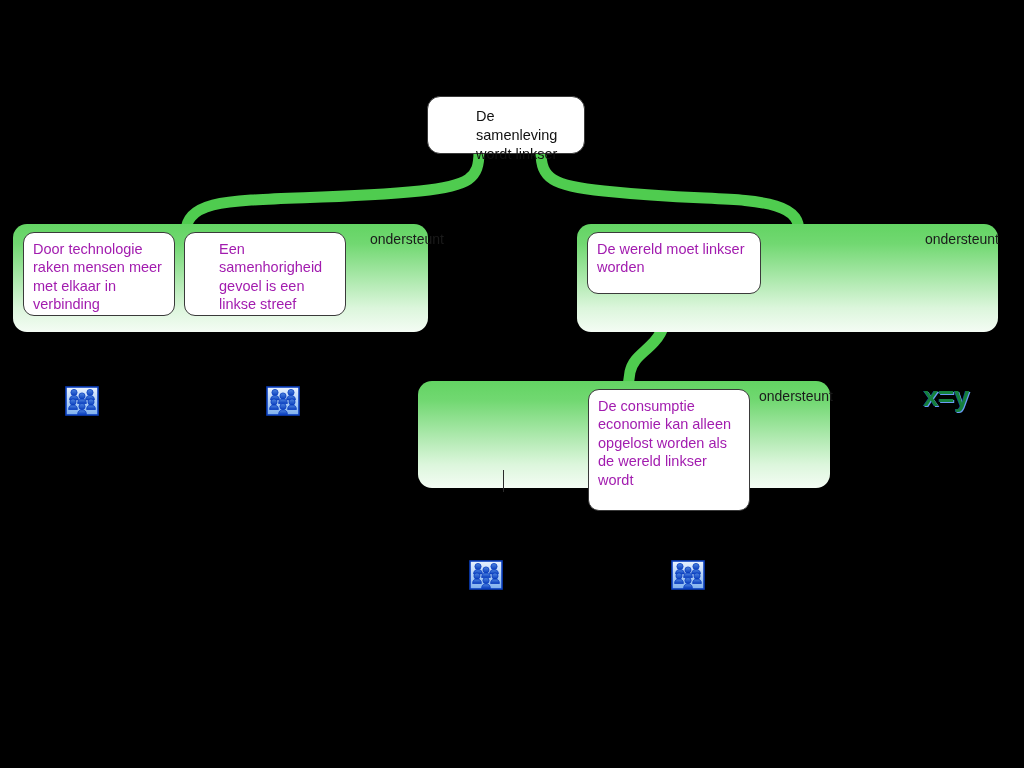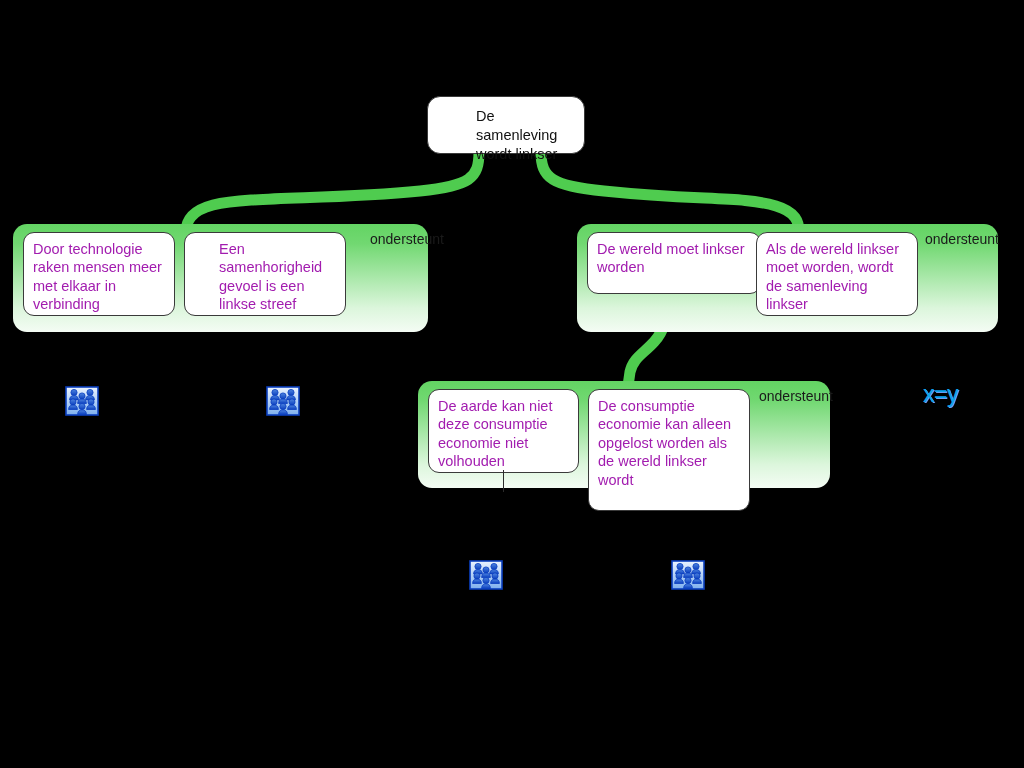--- a/index.html
+++ b/index.html
@@ -70,23 +70,23 @@
   
   .audience-icon {
     position: absolute;
     width: 38px;
     height: 34px;
   }
   
   .eq-label {
     position: absolute;
     font-family: "Liberation Sans", sans-serif;
-    font-weight: normal;
-    font-size: 23px;
-    color: #0ea5e9;
+    font-weight: bold;
+    font-size: 28px;
+    color: #15803d;
     text-shadow: 1px 1px 0 #6a9bf5, -0.5px -0.5px 0 #0a2ea8;
     letter-spacing: -0.5px;
     white-space: nowrap;
   }
   .thin-line {
     position: absolute;
     background: #2b2b2b;
     width: 1.4px;
   }
 </style>
@@ -116,26 +116,24 @@
   <div class="support-group" style="left:13px; top:224px; width:415px; height:108px;">
     <span class="support-label" style="left:357px;">ondersteunt</span>
   </div>
   <div class="node-box" style="left:23px; top:232px; width:152px; height:84px;">Door technologie raken mensen meer met elkaar in verbinding</div>
   <div class="node-box" style="left:184px; top:232px; width:162px; height:84px;padding-left:34px;">Een samenhorigheid gevoel is een linkse streef</div>
 
   <div class="support-group" style="left:577px; top:224px; width:421px; height:108px;">
     <span class="support-label" style="left:348px;">ondersteunt</span>
   </div>
   <div class="node-box" style="left:587px; top:232px; width:174px; height:62px;">De wereld moet linkser worden</div>
-  <div class="node-box" style="left:756px; top:232px; width:162px; height:84px;">Als de wereld linkser moet worden, wordt de samenleving linkser</div>
 
   <div class="support-group" style="left:418px; top:381px; width:412px; height:107px;">
     <span class="support-label" style="left:341px;">ondersteunt</span>
   </div>
-  <div class="node-box" style="left:428px; top:389px; width:151px; height:84px;">De aarde kan niet deze consumptie economie niet volhouden</div>
   <div class="node-box" style="left:588px; top:389px; width:162px; height:122px;">De consumptie economie kan alleen opgelost worden als de wereld linkser wordt</div>
   <div class="thin-line" style="left:503px; top:470px; height:22px;"></div>
 
   <div class="root-box" style="left:427px; top:96px; width:158px; height:58px;padding-left:48px;">De samenleving wordt linkser</div>
 
   <svg class="audience-icon" style="left:63px; top:383px;" viewBox="0 0 38 34" xmlns="http://www.w3.org/2000/svg">
     <defs>
       <linearGradient id="agA" x1="0" y1="0" x2="0" y2="1">
         <stop offset="0%" stop-color="#eaf3ff"></stop>
           <stop offset="100%" stop-color="#7fb0ee"></stop>

